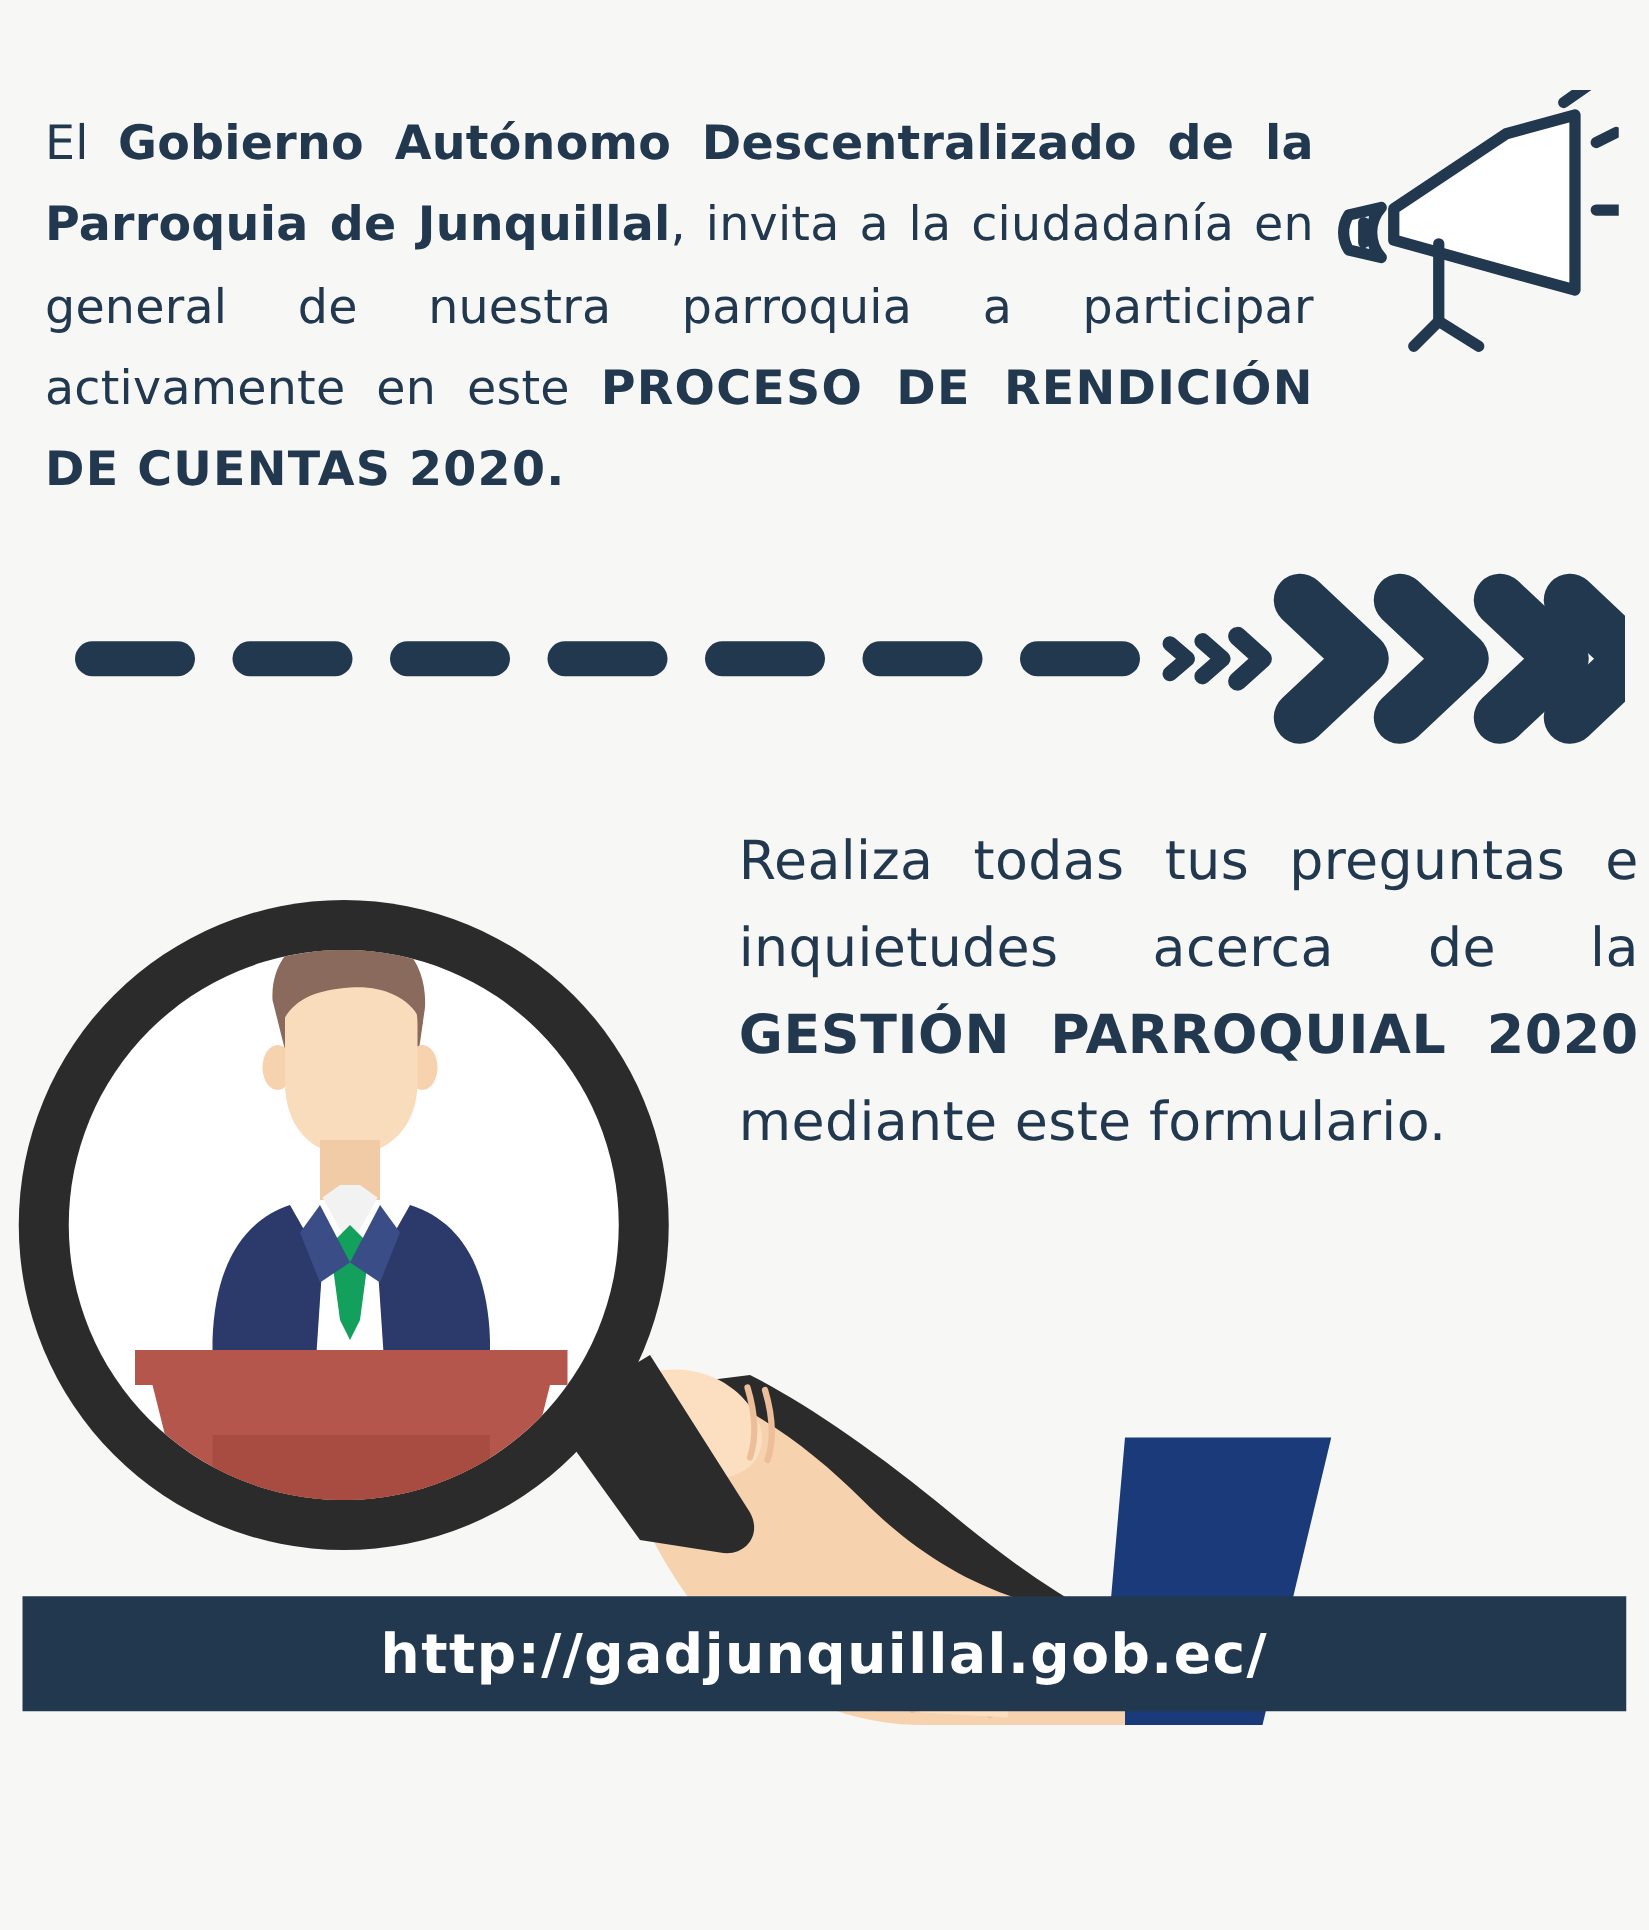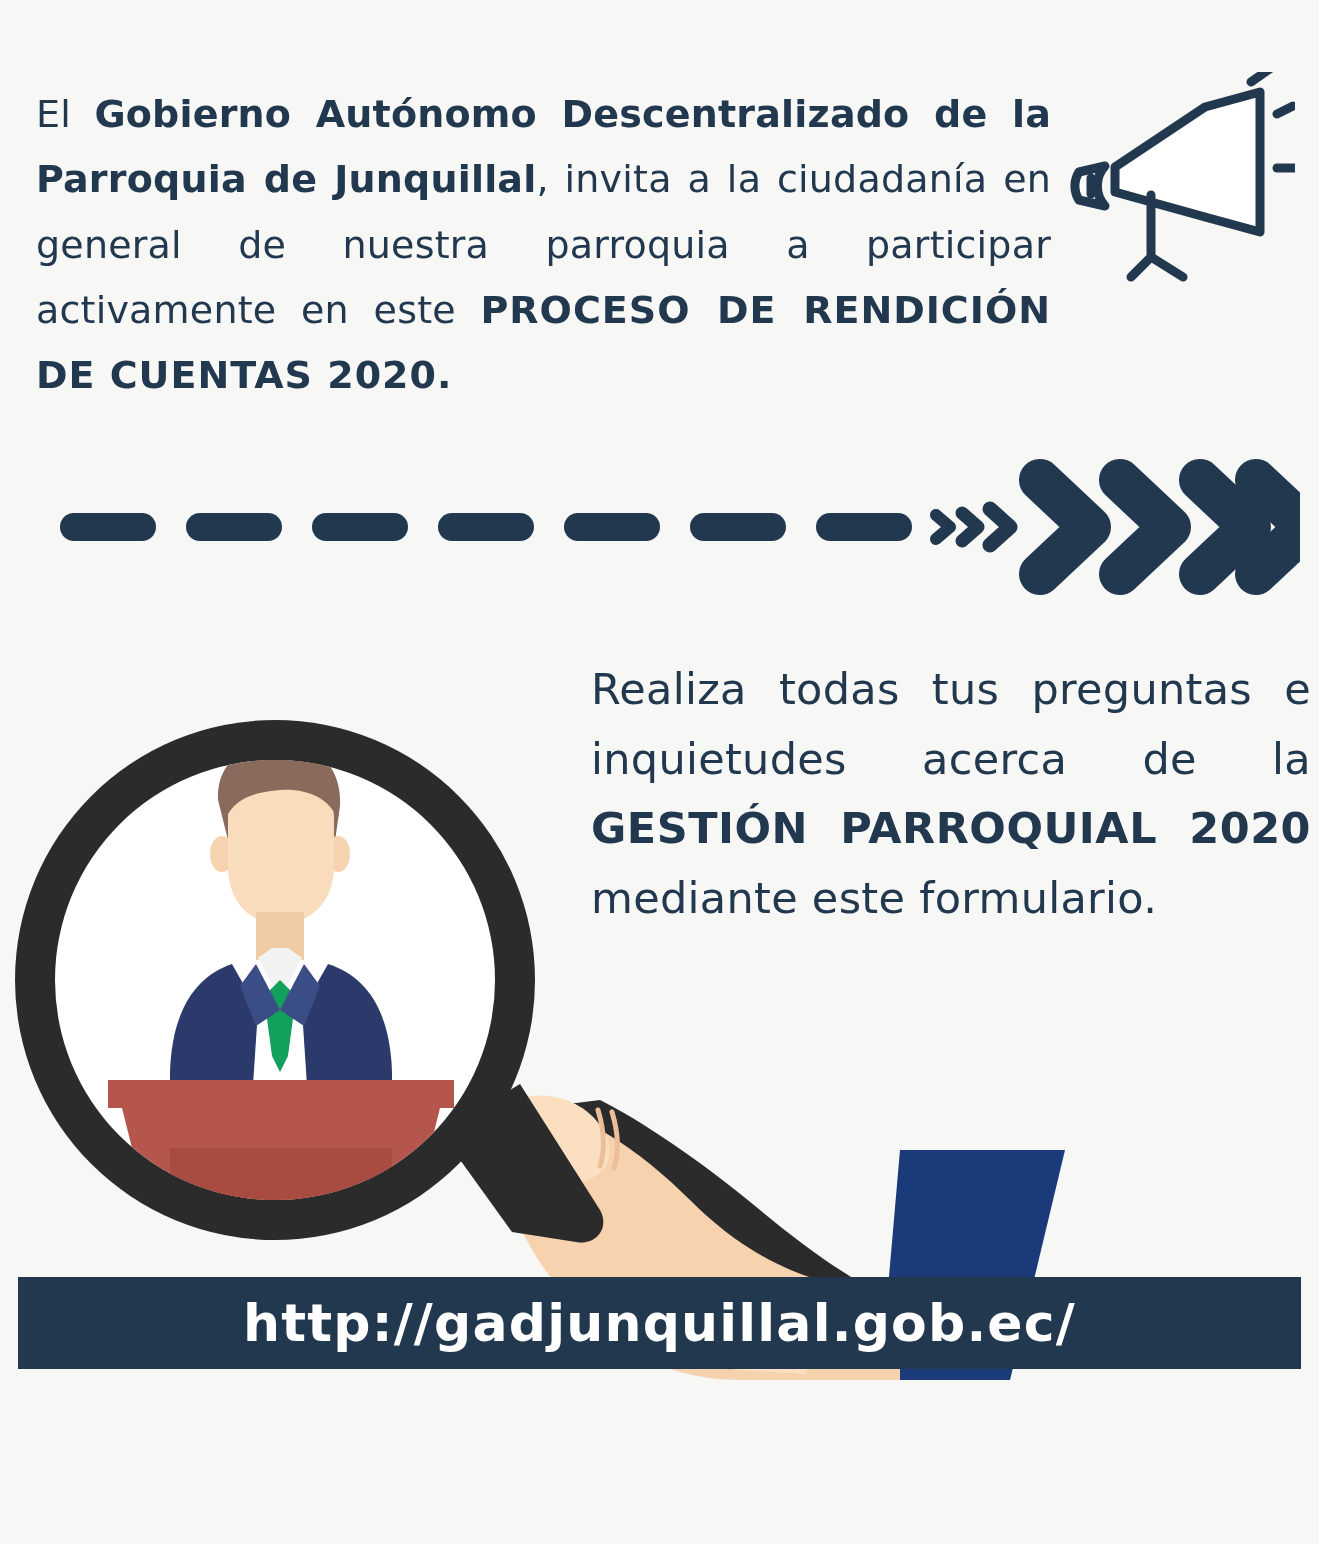--- a/index.html
+++ b/index.html
@@ -87,21 +87,21 @@
     bottom: 20px;
     width: 1283px;
     height: 92px;
     background: #22384f;
     display: flex;
     align-items: center;
     justify-content: center;
   }
   .footer-url {
     color: #ffffff;
-    font-size: 52px;
+    font-size: 44px;
     font-weight: bold;
     letter-spacing: 1.2px;
     font-family: "DejaVu Sans", sans-serif;
   }
 </style>
 </head>
 <body>
 
 <div class="poster">
 

